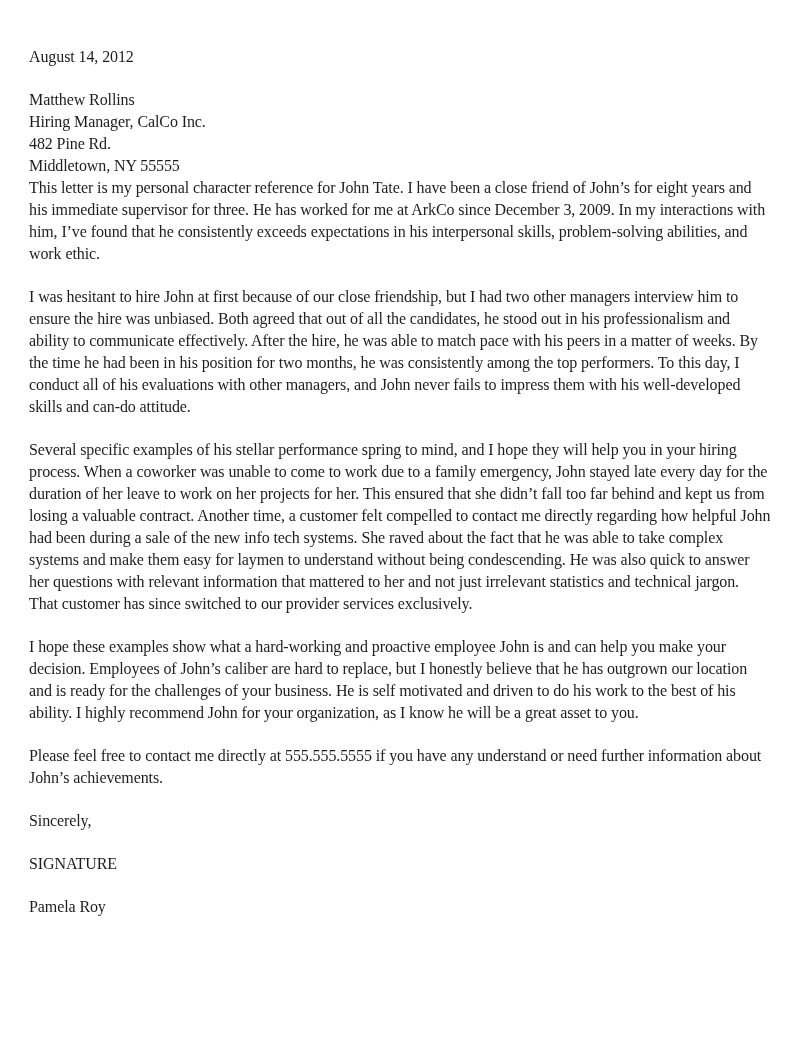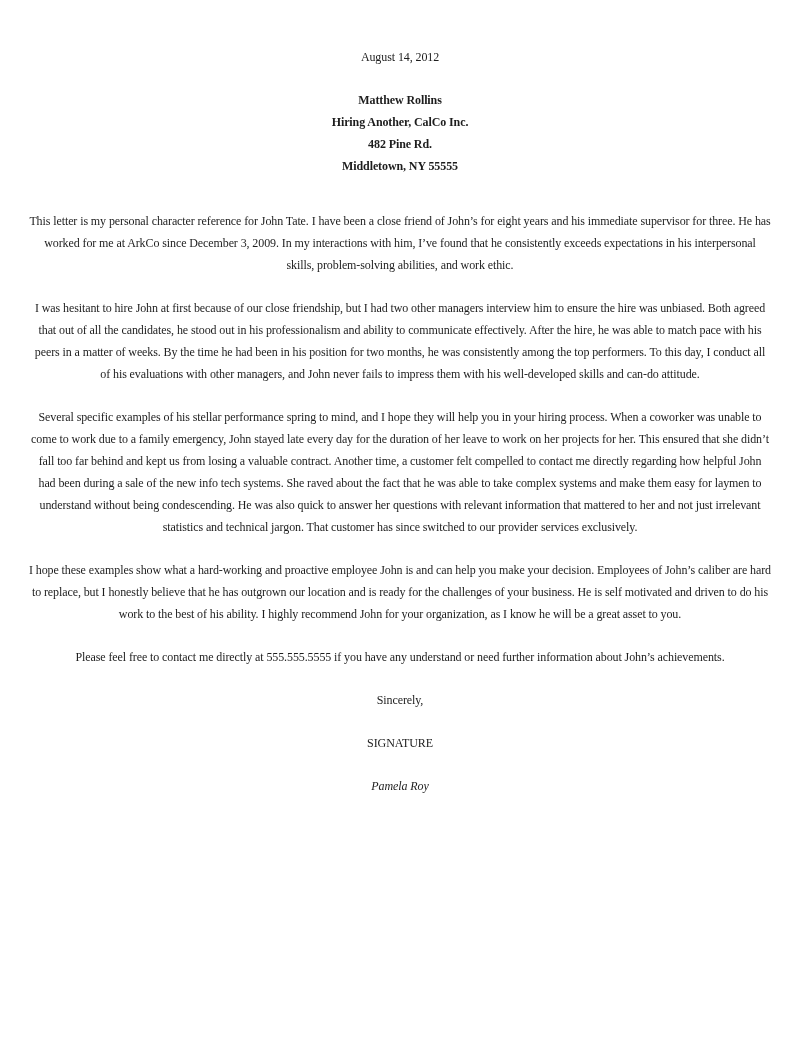--- a/index.html
+++ b/index.html
@@ -16,59 +16,56 @@
   }
   .page {
     box-sizing: border-box;
     width: 800px;
     height: 1040px;
     padding: 46px 29px 0 29px;
     background: #ffffff;
   }
   .page p {
     margin: 0 0 21px 0;
-    font-size: 12px;
+    font-size: 16px;
     line-height: 22px;
     letter-spacing: -0.1px;
-    text-align: center;
+    text-align: left;
   }
   .date {
     margin-bottom: 16px;
   }
   .address {
-    margin-bottom: 33px;
-    font-weight: bold;
   }
   .address p {
     margin: 0;
   }
   .salutation {
     margin-bottom: 25px;
   }
   .closing {
     margin-bottom: 19px;
   }
   .signature-placeholder {
     margin-bottom: 19px;
   }
   .sender p {
-    margin: 8px;
-    font-style: italic;
+    margin: 0;
   }
 </style>
 </head>
 <body>
 
 <div class="page">
 
   <p class="date">August 14, 2012</p>
 
   <div class="address">
     <p>Matthew Rollins</p>
-    <p>Hiring Another, CalCo Inc.</p>
+    <p>Hiring Manager, CalCo Inc.</p>
     <p>482 Pine Rd.</p>
     <p>Middletown, NY 55555</p>
   </div>
 
 
   <p class="body-paragraph">This letter is my personal character reference for John Tate. I have been a close friend of John’s for eight years and his immediate supervisor for three. He has worked for me at ArkCo since December 3, 2009. In my interactions with him, I’ve found that he consistently exceeds expectations in his interpersonal skills, problem-solving abilities, and work ethic.</p>
   <p class="body-paragraph">I was hesitant to hire John at first because of our close friendship, but I had two other managers interview him to ensure the hire was unbiased. Both agreed that out of all the candidates, he stood out in his professionalism and ability to communicate effectively. After the hire, he was able to match pace with his peers in a matter of weeks. By the time he had been in his position for two months, he was consistently among the top performers. To this day, I conduct all of his evaluations with other managers, and John never fails to impress them with his well-developed skills and can-do attitude.</p>
   <p class="body-paragraph">Several specific examples of his stellar performance spring to mind, and I hope they will help you in your hiring process. When a coworker was unable to come to work due to a family emergency, John stayed late every day for the duration of her leave to work on her projects for her. This ensured that she didn’t fall too far behind and kept us from losing a valuable contract.  Another time, a customer felt compelled to contact me directly regarding how helpful John had been during a sale of the new info tech systems. She raved about the fact that he was able to take complex systems and make them easy for laymen to understand without being condescending. He was also quick to answer her questions with relevant information that mattered to her and not just irrelevant statistics and technical jargon. That customer has since switched to our provider services exclusively.</p>
   <p class="body-paragraph">I hope these examples show what a hard-working and proactive employee John is and can help you make your decision. Employees of John’s caliber are hard to replace, but I honestly believe that he has outgrown our location and is ready for the challenges of your business. He is self motivated and driven to do his work to the best of his ability. I highly recommend John for your organization, as I know he will be a great asset to you.</p>
   <p class="body-paragraph">Please feel free to contact me directly at 555.555.5555 if you have any understand or need further information about John’s achievements.</p>

